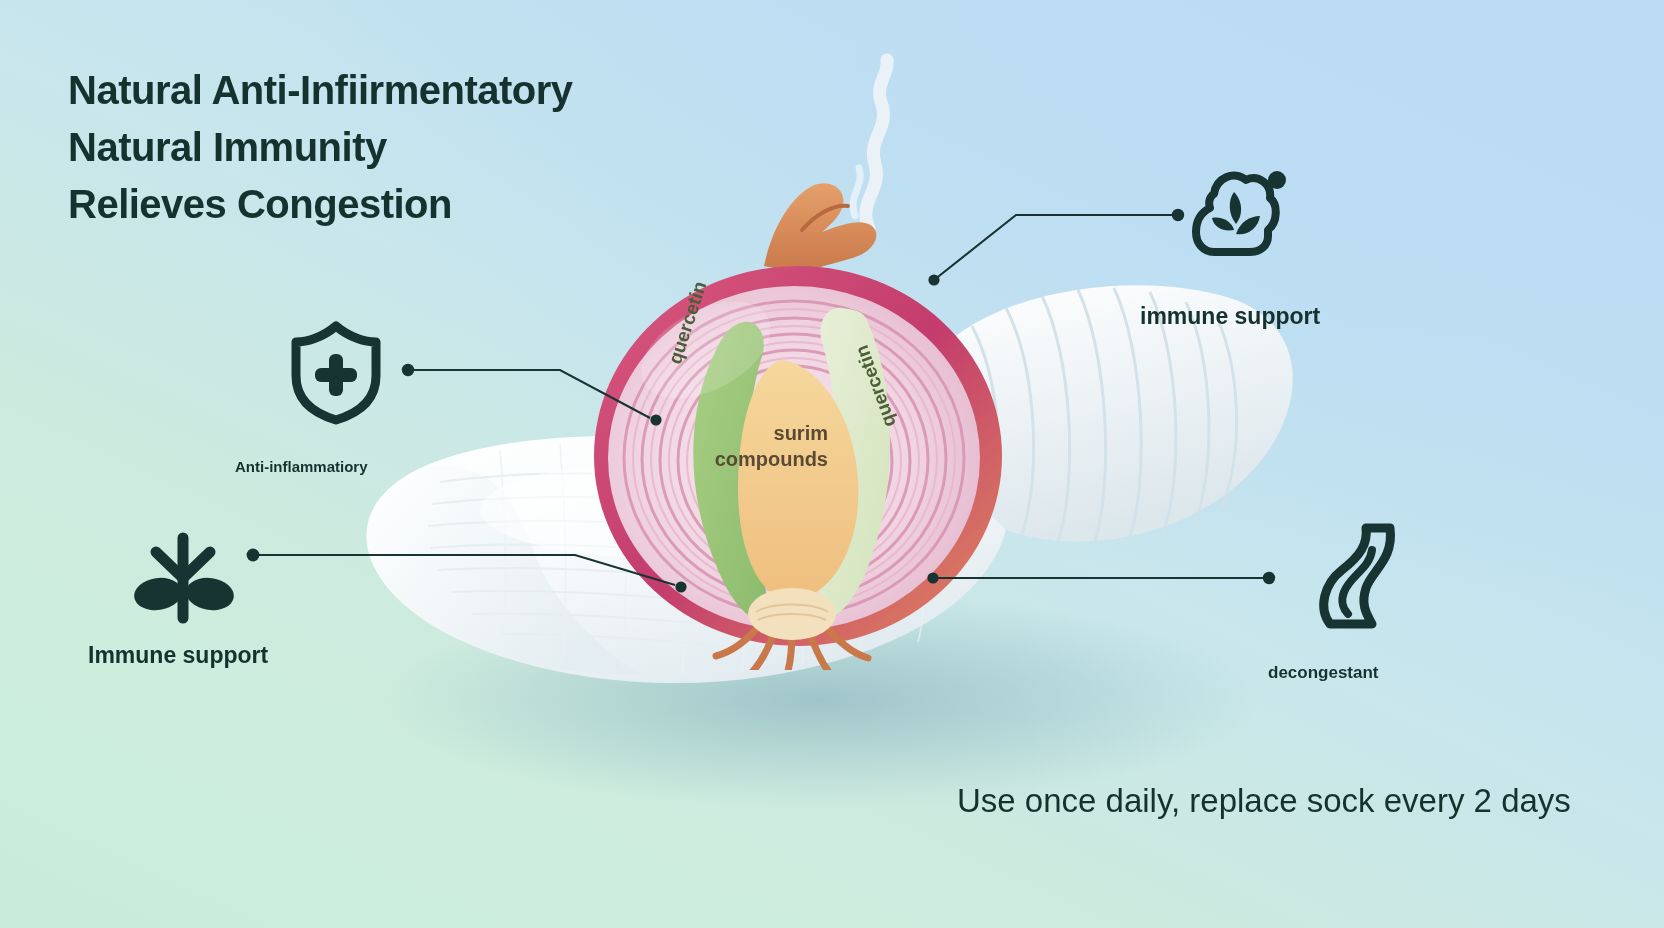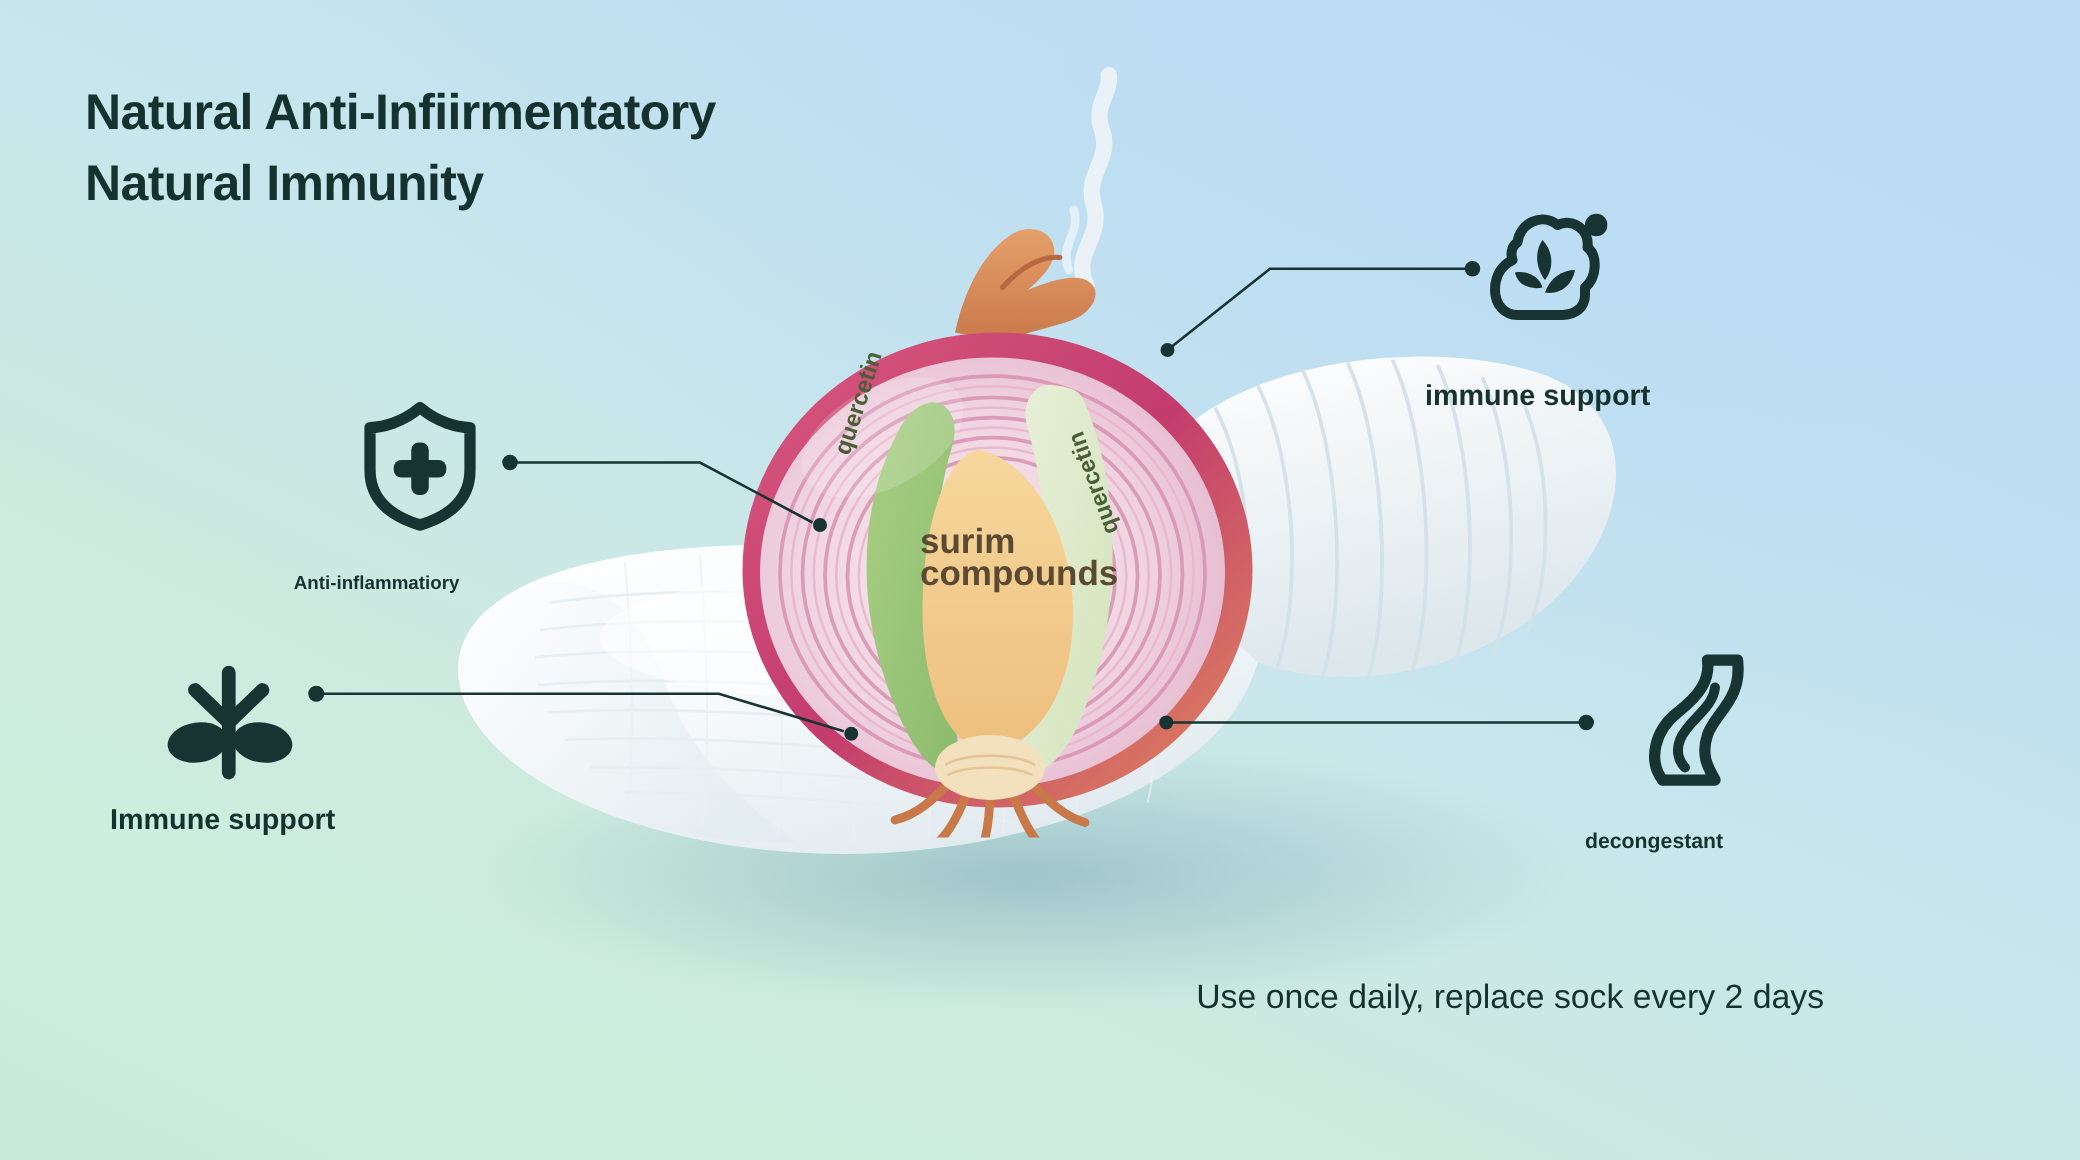--- a/index.html
+++ b/index.html
@@ -31,60 +31,61 @@
 
   
   .icon{position:absolute;}
   .icon svg{display:block;}
   .ic-stroke{fill:none;stroke:#173432;stroke-linecap:round;stroke-linejoin:round;}
   .ic-fill{fill:#173432;}
 
   
   #caption{
     position:absolute;left:957px;top:782px;
-    color:#15322f;font-size:27px;font-weight:400;white-space:nowrap;
+    color:#15322f;font-size:33px;font-weight:400;white-space:nowrap;
   }
 
   
   #sock{position:absolute;left:300px;top:230px;width:1060px;height:600px;}
   #sock svg{display:block;}
 
   
   #onion{position:absolute;left:566px;top:170px;width:470px;height:500px;}
   #onion svg{display:block;}
 
   
   .onion-txt{
     position:absolute;color:#3b3326;font-weight:700;
     white-space:nowrap;pointer-events:none;
   }
   #otxt-left{
     left:664px;top:360px;font-size:19px;color:#4a5f37;
     transform:rotate(-72deg);transform-origin:0 0;
   }
   #otxt-center{
-    left:736px;top:420px;font-size:28px;color:#5b4a33;
-    line-height:26px;text-align:left;width:120px;white-space:normal;
+    left:708px;top:420px;font-size:20px;color:#5b4a33;
+    line-height:26px;text-align:right;width:120px;white-space:normal;
   }
   #otxt-right{
     left:880px;top:430px;font-size:19px;color:#4a5f37;
     transform:rotate(250deg);transform-origin:0 0;
   }
 
   
   #steam{position:absolute;left:795px;top:40px;width:140px;height:200px;}
 </style>
 </head>
 <body>
 
 <div id="stage">
 
   <div id="headline">
     <div>Natural Anti-Infiirmentatory</div>
     <div>Natural Immunity</div>
+    <div>Relieves Congestion</div>
   </div>
 
   <div id="sock">
     <svg width="1060" height="600" viewBox="0 0 1060 600">
       <defs>
         <linearGradient id="sockG" x1="0" y1="0" x2="0.7" y2="1">
           <stop offset="0" stop-color="#ffffff"></stop>
           <stop offset="0.45" stop-color="#f8fbfc"></stop>
           <stop offset="1" stop-color="#dfe9ee"></stop>
         </linearGradient>

